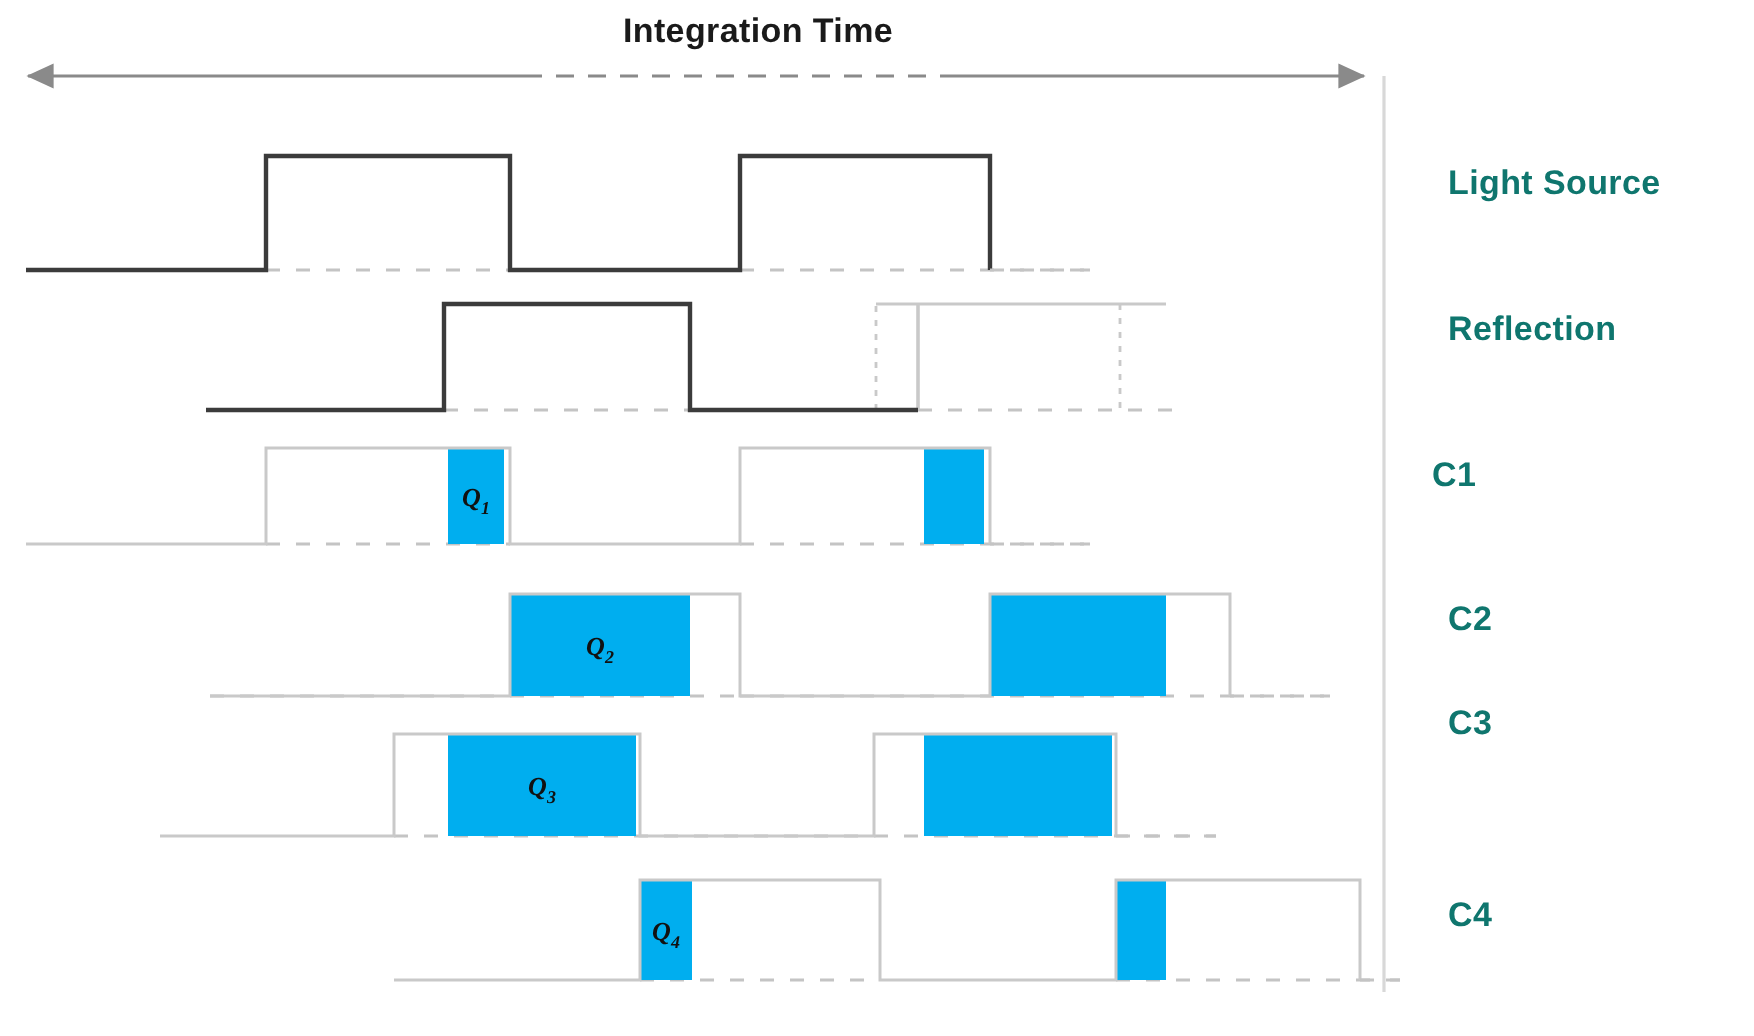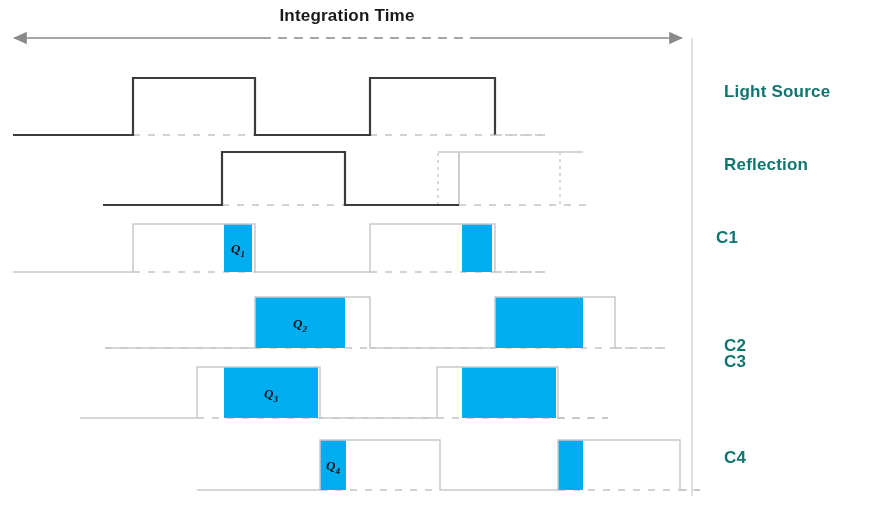--- a/index.html
+++ b/index.html
@@ -39,20 +39,21 @@
     font-family: "Liberation Sans", sans-serif;
     font-weight: bold;
     font-size: 17px;
     color: #1a1a1a;
     letter-spacing: 0.2px;
     white-space: nowrap;
     left: 0;
     top: 6px;
     width: 694px;
     text-align: center;
+    padding-left: 32px;
   }
   .charge-label {
     font-family: "Liberation Serif", serif;
     font-weight: bold;
     font-style: italic;
     font-size: 13px;
     fill: #111111;
   }
   .charge-sub {
     font-size: 9px;
@@ -117,17 +118,17 @@
         <text x="333" y="470" text-anchor="middle" class="charge-label">Q<tspan class="charge-sub" dy="4">4</tspan></text>
         <rect x="558" y="440" width="25" height="50" fill="#00AEEF"></rect>
         <path d="M 197 490 L 320 490 L 320 440 L 440 440 L 440 490 L 558 490 L 558 440 L 680 440 L 680 490 L 680 490" fill="none" stroke="#c9c9c9" stroke-width="1.5" stroke-linejoin="miter" stroke-linecap="butt"></path>
         <line x1="680" y1="490" x2="700" y2="490" stroke="#c4c4c4" stroke-width="1.5" stroke-dasharray="7 8"></line>
       </g>
   </svg>
 
   <div class="row-label" style="left:724px; top:82px;">Light Source</div>
   <div class="row-label" style="left:724px; top:155px;">Reflection</div>
   <div class="row-label" style="left:716px; top:228px;">C1</div>
-  <div class="row-label" style="left:724px; top:300px;margin-top:36px;">C2</div>
+  <div class="row-label" style="left:724px; top:300px;">C2</div>
   <div class="row-label" style="left:724px; top:352px;">C3</div>
   <div class="row-label" style="left:724px; top:448px;text-align:center;">C4</div>
 
 </div>
 
 </body></html>

